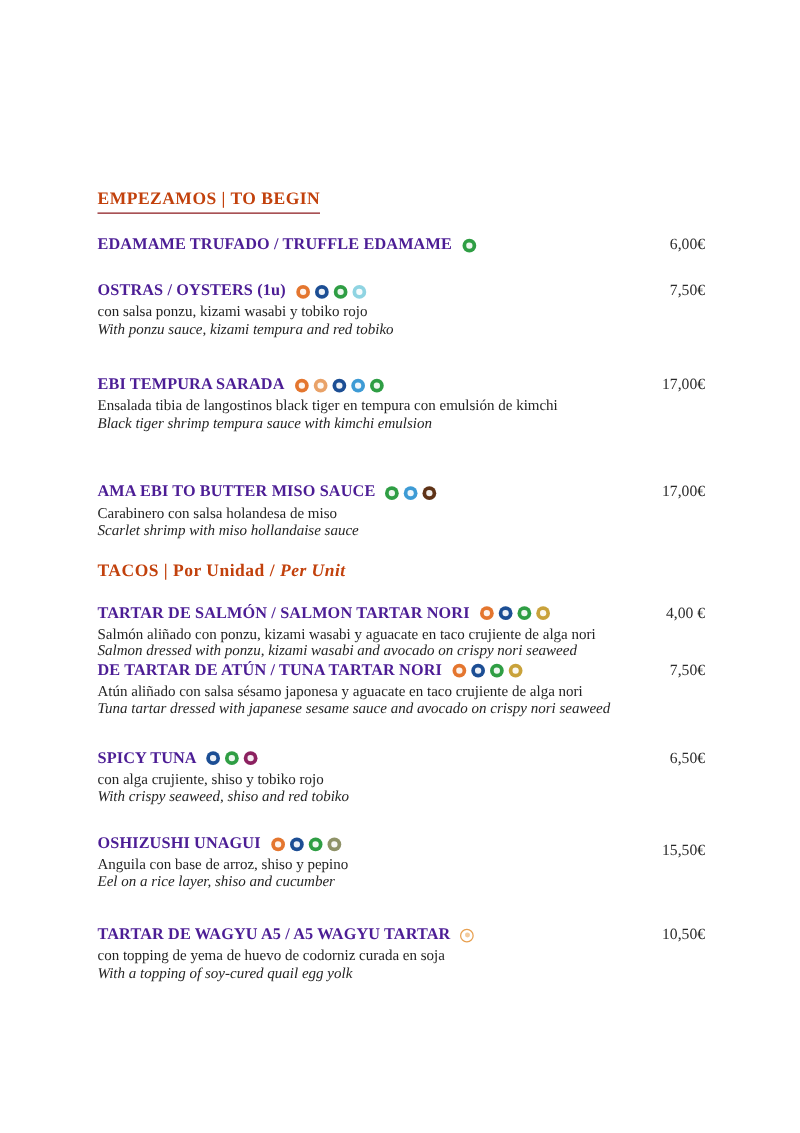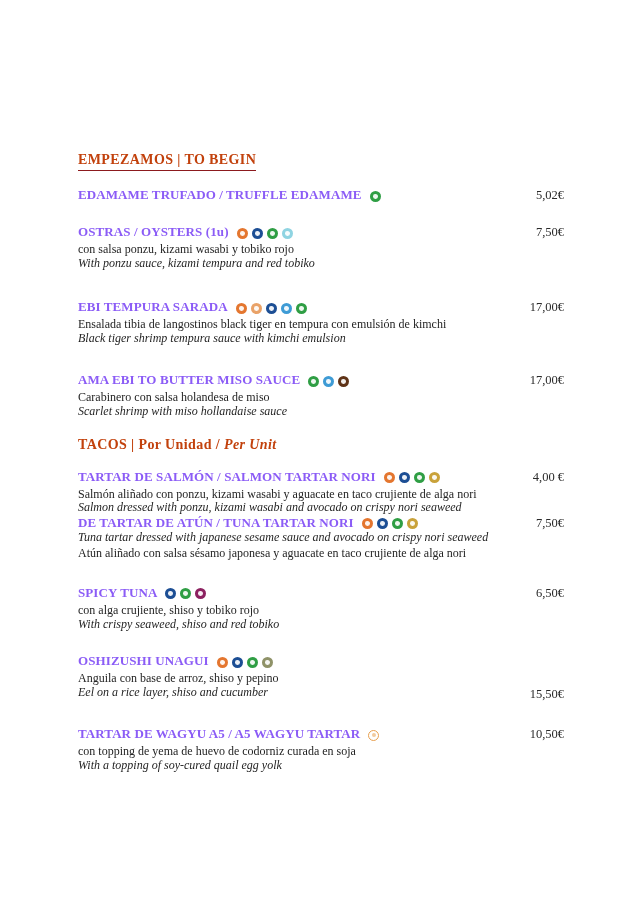--- a/index.html
+++ b/index.html
@@ -32,21 +32,21 @@
   .items{}
   .menu-item{}
   .item-row{
     display:flex;
     align-items:baseline;
   }
   .item-title{
     font-weight:bold;
     font-size:13px;
     letter-spacing:0.1px;
-    color:#8b5cf6;
+    color:#4c1d95;
     white-space:nowrap;
   }
   .icons{
     display:inline-flex;
     gap:4px;
     margin-left:8px;
     align-self:center;
     position:relative;top:1px;
   }
   .allergen-icon{
@@ -73,32 +73,32 @@
     opacity:0.55;
     left:2.6px;top:2.6px;
     width:4px;height:4px;
   }
   .item-price{
     margin-left:auto;
     font-size:12.5px;
     color:#2a2a2a;
     white-space:nowrap;
   }
-  .item-price.offset{position:relative;top:33px;}
+  .item-price.offset{position:relative;top:6px;}
   .desc{
     font-size:12px;
     line-height:13.6px;
     color:#242424;
   }
   .desc-es{margin-top:3px;}
   .desc-en{font-style:italic;}
   
   .sec0 .items .menu-item:nth-child(1){margin-bottom:21px;}
   .sec0 .items .menu-item:nth-child(2){margin-bottom:29px;}
-  .sec0 .items .menu-item:nth-child(3){margin-bottom:27px;}
+  .sec0 .items .menu-item:nth-child(3){margin-bottom:40px;}
   .sec0 .items .menu-item:nth-child(4){margin-bottom:18px;}
   .sec1 .items .menu-item:nth-child(1){}
   .sec1 .items .menu-item:nth-child(2){margin-bottom:24px;}
   .sec1 .items .menu-item:nth-child(3){margin-bottom:22px;}
   .sec1 .items .menu-item:nth-child(4){margin-bottom:27px;}
   .sec1 .items .menu-item:nth-child(5){margin-bottom:0;font-family:Liberation Serif, serif;}
 </style>
 </head>
 <body>
 
@@ -106,21 +106,21 @@
   <div id="menu-root">
       <div class="menu-section sec0">
         <div class="section-heading"><span class="head-inner underline"><span>EMPEZAMOS | TO BEGIN</span></span></div>
         <div class="items">
           <div class="menu-item">
             <div class="item-row">
               <span class="item-title">EDAMAME TRUFADO / TRUFFLE EDAMAME</span>
               <span class="icons">
                 <span class="allergen-icon" style="background: rgb(47, 158, 68);"></span>
               </span>
-              <span class="item-price">5,02€</span>
+              <span class="item-price">6,00€</span>
             </div>
           </div>
           <div class="menu-item">
             <div class="item-row">
               <span class="item-title">OSTRAS / OYSTERS (1u)</span>
               <span class="icons">
                 <span class="allergen-icon" style="background: rgb(228, 118, 47);"></span>
                 <span class="allergen-icon" style="background: rgb(28, 78, 148);"></span>
                 <span class="allergen-icon" style="background: rgb(47, 158, 68);"></span>
                 <span class="allergen-icon" style="background: rgb(143, 212, 226);"></span>
@@ -181,22 +181,22 @@
             <div class="item-row">
               <span class="item-title">DE TARTAR DE ATÚN / TUNA TARTAR NORI</span>
               <span class="icons">
                 <span class="allergen-icon" style="background: rgb(228, 118, 47);"></span>
                 <span class="allergen-icon" style="background: rgb(28, 78, 148);"></span>
                 <span class="allergen-icon" style="background: rgb(47, 158, 68);"></span>
                 <span class="allergen-icon" style="background: rgb(201, 162, 58);"></span>
               </span>
               <span class="item-price">7,50€</span>
             </div>
+            <div class="desc desc-es">Atún aliñado con salsa sésamo japonesa y aguacate en taco crujiente de alga nori</div>
             <div class="desc desc-en">Tuna tartar dressed with japanese sesame sauce and avocado on crispy nori seaweed</div>
-            <div class="desc desc-es">Atún aliñado con salsa sésamo japonesa y aguacate en taco crujiente de alga nori</div>
           </div>
           <div class="menu-item">
             <div class="item-row">
               <span class="item-title">SPICY TUNA</span>
               <span class="icons">
                 <span class="allergen-icon" style="background: rgb(28, 78, 148);"></span>
                 <span class="allergen-icon" style="background: rgb(47, 158, 68);"></span>
                 <span class="allergen-icon" style="background: rgb(140, 33, 96);"></span>
               </span>
               <span class="item-price">6,50€</span>

